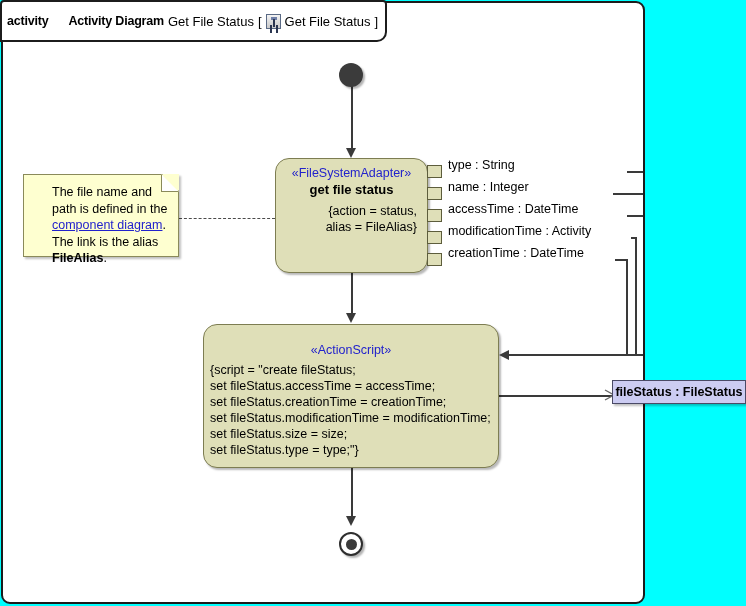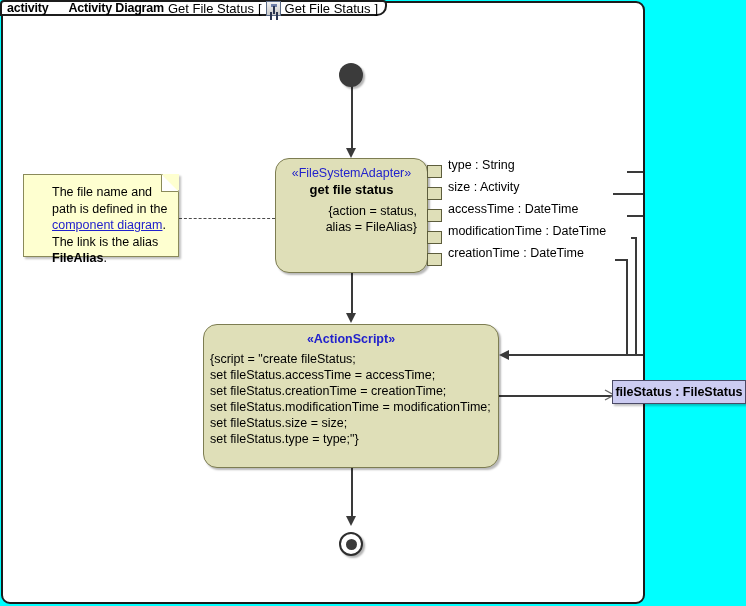--- a/index.html
+++ b/index.html
@@ -35,21 +35,21 @@
     background-image:
       linear-gradient(to right,#8a8a8a 0 2px,transparent 2px),
       linear-gradient(to bottom,#8a8a8a 0 2px,transparent 2px);
     background-size:50px 50px,50px 50px;
     background-position:3px 8px,4px 7px;
     opacity:0;
   }
 
   
   .tab{
-    position:absolute;left:0px;top:0px;height:16px;
+    position:absolute;left:0px;top:0px;height:42px;
     background:#ffffff;
     border:2px solid #1c1c1c;
     border-radius:4px 4px 10px 0;
     box-sizing:border-box;
     display:flex;align-items:center;
     padding:0 7px 0 5px;
     white-space:nowrap;
     z-index:25;
   }
   .tab .kw{font-weight:bold;font-size:12.5px;color:#000;letter-spacing:-0.2px;}
@@ -225,33 +225,33 @@
       <div class="abody" style="margin-top:6px;text-align:right;padding-right:10px;">
         <div>{action = status,</div>
         <div>alias = FileAlias}</div>
       </div>
     </div>
 
     <div class="pin" style="left:424px;top:162px;"></div>
     <div class="pinlabel" style="left:445px;top:155px;">type : String</div>
 
     <div class="pin" style="left:424px;top:184px;"></div>
-    <div class="pinlabel" style="left:445px;top:177px;">size : Activity</div>
+    <div class="pinlabel" style="left:445px;top:177px;">name : Integer</div>
 
     <div class="pin" style="left:424px;top:206px;"></div>
     <div class="pinlabel" style="left:445px;top:199px;">accessTime : DateTime</div>
 
     <div class="pin" style="left:424px;top:228px;"></div>
-    <div class="pinlabel" style="left:445px;top:221px;">modificationTime : DateTime</div>
+    <div class="pinlabel" style="left:445px;top:221px;">modificationTime : Activity</div>
 
     <div class="pin" style="left:424px;top:250px;"></div>
     <div class="pinlabel" style="left:445px;top:243px;">creationTime : DateTime</div>
 
     <div class="action" style="left:200px;top:321px;width:296px;height:144px;">
-      <div class="stereo" style="margin-top:7px;font-weight:bold;">«ActionScript»</div>
+      <div class="stereo" style="margin-top:18px;">«ActionScript»</div>
       <div class="abody" style="margin-top:5px;padding-left:6px;">
         <div>{script = "create fileStatus;</div>
         <div>set fileStatus.accessTime = accessTime;</div>
         <div>set fileStatus.creationTime = creationTime;</div>
         <div>set fileStatus.modificationTime = modificationTime;</div>
         <div>set fileStatus.size = size;</div>
         <div>set fileStatus.type = type;"}</div>
       </div>
     </div>
 

